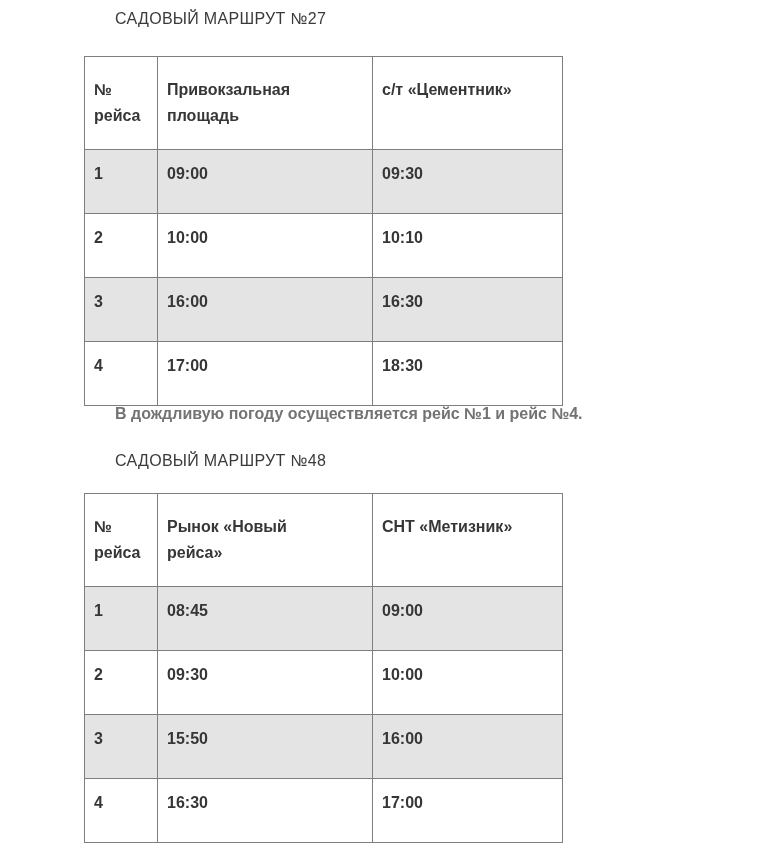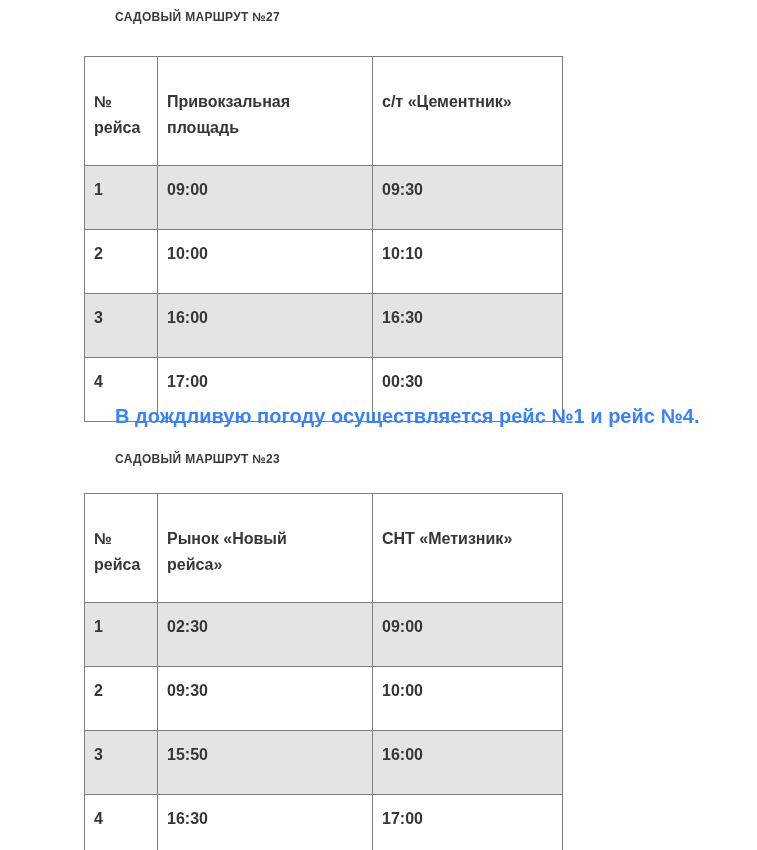--- a/index.html
+++ b/index.html
@@ -10,35 +10,35 @@
   }
   .page {
     position: relative;
     width: 757px; height: 850px;
     background: #ffffff;
     overflow: hidden;
   }
   .route-title {
     position: absolute;
     left: 115px;
-    font-size: 12px;
-    font-weight: bold;
+    font-size: 16px;
+    font-weight: normal;
     color: #3a3a3a;
     letter-spacing: 0.3px;
     white-space: nowrap;
   }
   .title-27 { top: 10px; }
   .title-28 { top: 452px; }
   .rain-note {
     position: absolute;
     left: 115px;
     top: 405px;
-    font-size: 20px;
+    font-size: 16px;
     font-weight: bold;
-    color: #3b82f6;
+    color: #737373;
     white-space: nowrap;
   }
   table.schedule {
     position: absolute;
     left: 84px;
     width: 478px;
     border-collapse: collapse;
     table-layout: fixed;
   }
   .table-27 { top: 56px; }
@@ -49,22 +49,22 @@
   th, td {
     border: 1px solid #7e7e7e;
     vertical-align: top;
     text-align: left;
     font-size: 16px;
     font-weight: bold;
     color: #363636;
     background: #ffffff;
   }
   th {
-    height: 109px;
-    padding: 32px 10px 0 9px;
+    height: 93px;
+    padding: 20px 10px 0 9px;
     line-height: 26px;
     font-weight: bold;
   }
   th .wrap {
     display: inline-block;
     max-width: 165px;
   }
   td {
     height: 64px;
     padding: 14px 10px 0 9px;
@@ -104,46 +104,46 @@
         <td>10:10</td>
       </tr>
       <tr class="alt">
         <td>3</td>
         <td>16:00</td>
         <td>16:30</td>
       </tr>
       <tr>
         <td>4</td>
         <td>17:00</td>
-        <td>00:30</td>
+        <td>18:30</td>
       </tr>
     </tbody>
   </table>
 
   <p class="rain-note">В дождливую погоду осуществляется рейс №1 и рейс №4.</p>
 
-  <h2 class="route-title title-28">САДОВЫЙ МАРШРУТ №23</h2>
+  <h2 class="route-title title-28">САДОВЫЙ МАРШРУТ №48</h2>
 
   <table class="schedule table-28">
     <colgroup>
         <col class="c1">
         <col class="c2">
         <col class="c3">
       </colgroup>
     <thead>
       <tr>
         <th><span class="wrap">№ рейса</span></th>
         <th><span class="wrap">Рынок «Новый рейса»</span></th>
         <th><span class="wrap">СНТ «Метизник»</span></th>
       </tr>
     </thead>
     <tbody>
       <tr class="alt">
         <td>1</td>
-        <td>02:30</td>
+        <td>08:45</td>
         <td>09:00</td>
       </tr>
       <tr>
         <td>2</td>
         <td>09:30</td>
         <td>10:00</td>
       </tr>
       <tr class="alt">
         <td>3</td>
         <td>15:50</td>

